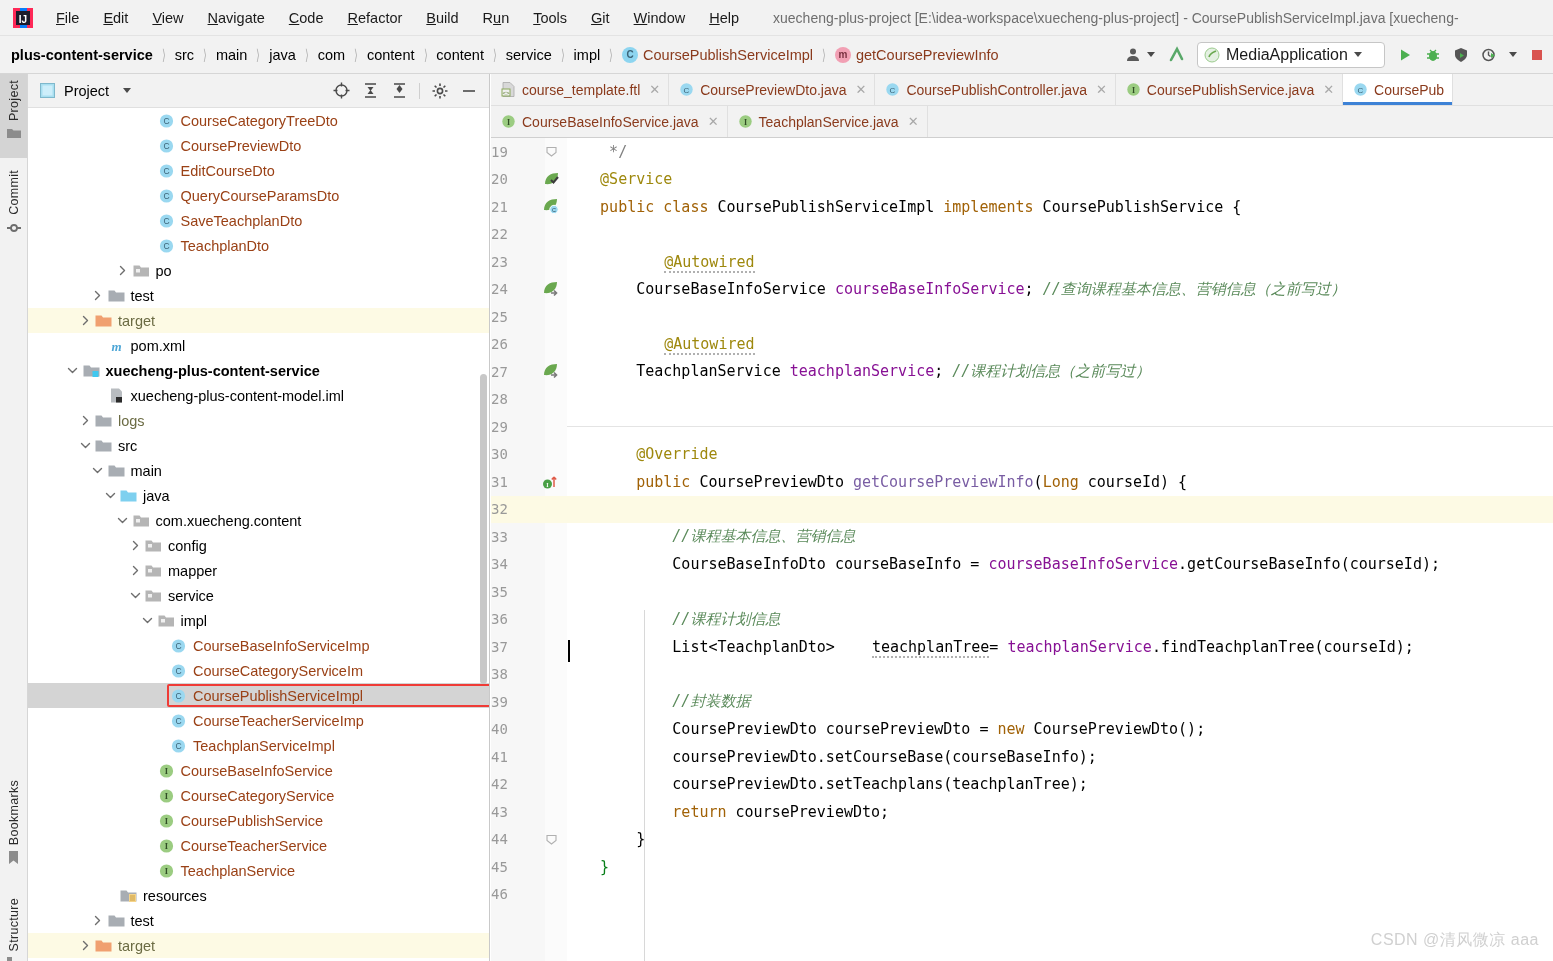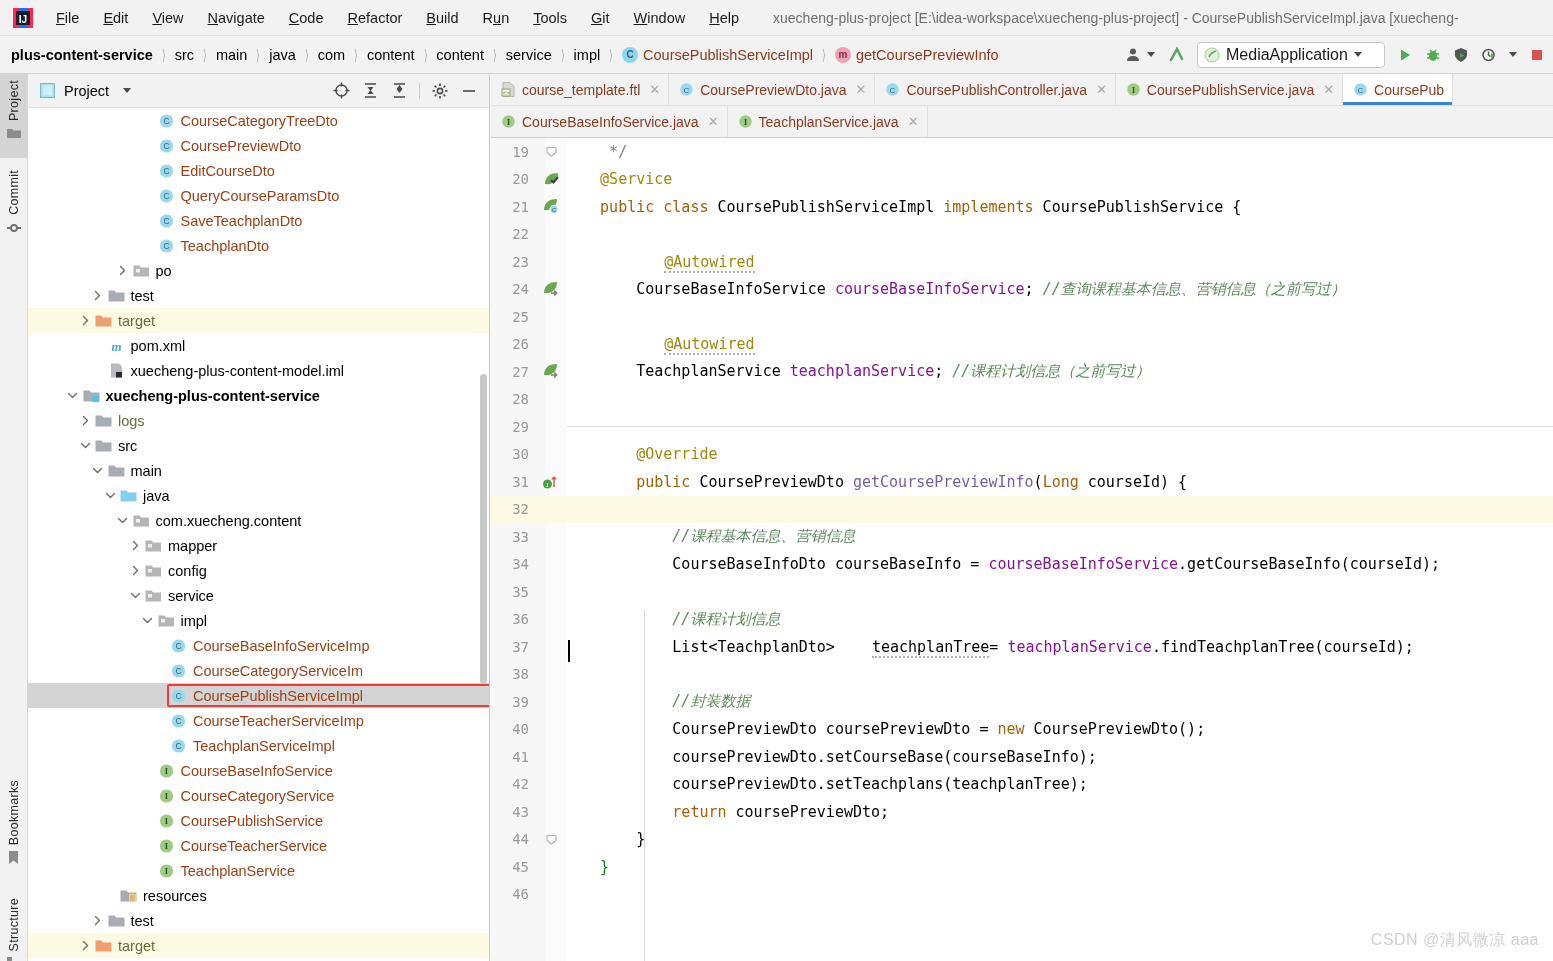--- a/index.html
+++ b/index.html
@@ -162,21 +162,21 @@
     position: absolute; left: 54px; top: 0; width: 22px; height: 100%;
     background: #fbfbfb;
   }
   .code-lines {
     position: absolute; left: 0; top: 0; right: 0; bottom: 0;
     font-family: "DejaVu Sans Mono", monospace; font-size: 15px;
   }
   .cl { height: 27.5px; display: flex; align-items: center; position: relative; }
   .cl.current { background: #fdfae4; }
   .lnum {
-    width: 44px; text-align: right; padding-right: 6px; color: #999999;
+    width: 44px; text-align: left; padding-right: 6px; color: #999999;
     font-size: 14px; flex: 0 0 auto; font-family: "DejaVu Sans Mono", monospace;
   }
   .gutter-icon { width: 32px; display: flex; align-items: center;
                  justify-content: center; flex: 0 0 auto; }
   .codetext { padding-left: 6px; white-space: pre; }
   .vline {
     position: absolute; left: 153px; top: 472px; width: 1px; height: 352px;
     background: #d8d8d8;
   }
   .caret-bar {
@@ -507,42 +507,42 @@
         </div>
         <div class="trow">
           <span style="width: 62.5px; flex: 0 0 auto;"></span>
           <span class="twist"></span>
           <span class="ficon"><svg width="17" height="15" viewBox="0 0 17 15">
               <text x="8.5" y="12.5" font-size="13" text-anchor="middle" fill="#4da6d6" font-family="Liberation Serif, serif" font-style="italic" font-weight="bold">m</text>
             </svg></span>
           <span class="tlabel ">pom.xml</span>
         </div>
         <div class="trow">
+          <span style="width: 37.5px; flex: 0 0 auto;"></span>
+          <span class="twist">
+            <svg width="11" height="11" viewBox="0 0 11 11">
+              <path d="M1.5 3.5L5.5 7.5L9.5 3.5" stroke="#6e6e6e" stroke-width="1.4" fill="none" stroke-linecap="round" stroke-linejoin="round"></path>
+            </svg>
+          </span>
+          <span class="ficon"><svg width="17" height="15" viewBox="0 0 17 15">
+              <path d="M0.5 2.5h6L8 4.5h8.5v9H0.5z" fill="#a8adb3"></path>
+              <rect x="9.5" y="8" width="6" height="6" fill="#3fc8f0"></rect>
+            </svg></span>
+          <span class="tlabel  bold">xuecheng-plus-content-service</span>
+        </div>
+        <div class="trow">
           <span style="width: 62.5px; flex: 0 0 auto;"></span>
           <span class="twist"></span>
           <span class="ficon"><svg width="17" height="15" viewBox="0 0 17 15">
               <path d="M3 0.5h8l3 3v11H3z" fill="#b8bcc0"></path>
               <rect x="8" y="9" width="6" height="5.5" fill="#2b2b2b"></rect>
             </svg></span>
           <span class="tlabel ">xuecheng-plus-content-model.iml</span>
         </div>
         <div class="trow">
-          <span style="width: 37.5px; flex: 0 0 auto;"></span>
-          <span class="twist">
-            <svg width="11" height="11" viewBox="0 0 11 11">
-              <path d="M1.5 3.5L5.5 7.5L9.5 3.5" stroke="#6e6e6e" stroke-width="1.4" fill="none" stroke-linecap="round" stroke-linejoin="round"></path>
-            </svg>
-          </span>
-          <span class="ficon"><svg width="17" height="15" viewBox="0 0 17 15">
-              <path d="M0.5 2.5h6L8 4.5h8.5v9H0.5z" fill="#a8adb3"></path>
-              <rect x="9.5" y="8" width="6" height="6" fill="#3fc8f0"></rect>
-            </svg></span>
-          <span class="tlabel  bold">xuecheng-plus-content-service</span>
-        </div>
-        <div class="trow">
           <span style="width: 50px; flex: 0 0 auto;"></span>
           <span class="twist">
             <svg width="11" height="11" viewBox="0 0 11 11">
               <path d="M3.5 1.5L7.5 5.5L3.5 9.5" stroke="#6e6e6e" stroke-width="1.4" fill="none" stroke-linecap="round" stroke-linejoin="round"></path>
             </svg>
           </span>
           <span class="ficon"><svg width="17" height="15" viewBox="0 0 17 15">
               <path d="M0.5 2.5h6L8 4.5h8.5v9H0.5z" fill="#a8adb3"></path>
             </svg></span>
           <span class="tlabel olive">logs</span>
@@ -600,34 +600,34 @@
           <span style="width: 100px; flex: 0 0 auto;"></span>
           <span class="twist">
             <svg width="11" height="11" viewBox="0 0 11 11">
               <path d="M3.5 1.5L7.5 5.5L3.5 9.5" stroke="#6e6e6e" stroke-width="1.4" fill="none" stroke-linecap="round" stroke-linejoin="round"></path>
             </svg>
           </span>
           <span class="ficon"><svg width="17" height="15" viewBox="0 0 17 15">
               <path d="M0.5 2.5h6L8 4.5h8v9H0.5z" fill="#b5b5b5"></path>
               <rect x="3" y="6" width="4" height="3.5" fill="#f0f0f0"></rect>
             </svg></span>
-          <span class="tlabel ">mapper</span>
+          <span class="tlabel ">config</span>
         </div>
         <div class="trow">
           <span style="width: 100px; flex: 0 0 auto;"></span>
           <span class="twist">
             <svg width="11" height="11" viewBox="0 0 11 11">
               <path d="M3.5 1.5L7.5 5.5L3.5 9.5" stroke="#6e6e6e" stroke-width="1.4" fill="none" stroke-linecap="round" stroke-linejoin="round"></path>
             </svg>
           </span>
           <span class="ficon"><svg width="17" height="15" viewBox="0 0 17 15">
               <path d="M0.5 2.5h6L8 4.5h8v9H0.5z" fill="#b5b5b5"></path>
               <rect x="3" y="6" width="4" height="3.5" fill="#f0f0f0"></rect>
             </svg></span>
-          <span class="tlabel ">config</span>
+          <span class="tlabel ">mapper</span>
         </div>
         <div class="trow">
           <span style="width: 100px; flex: 0 0 auto;"></span>
           <span class="twist">
             <svg width="11" height="11" viewBox="0 0 11 11">
               <path d="M1.5 3.5L5.5 7.5L9.5 3.5" stroke="#6e6e6e" stroke-width="1.4" fill="none" stroke-linecap="round" stroke-linejoin="round"></path>
             </svg>
           </span>
           <span class="ficon"><svg width="17" height="15" viewBox="0 0 17 15">
               <path d="M0.5 2.5h6L8 4.5h8v9H0.5z" fill="#b5b5b5"></path>

